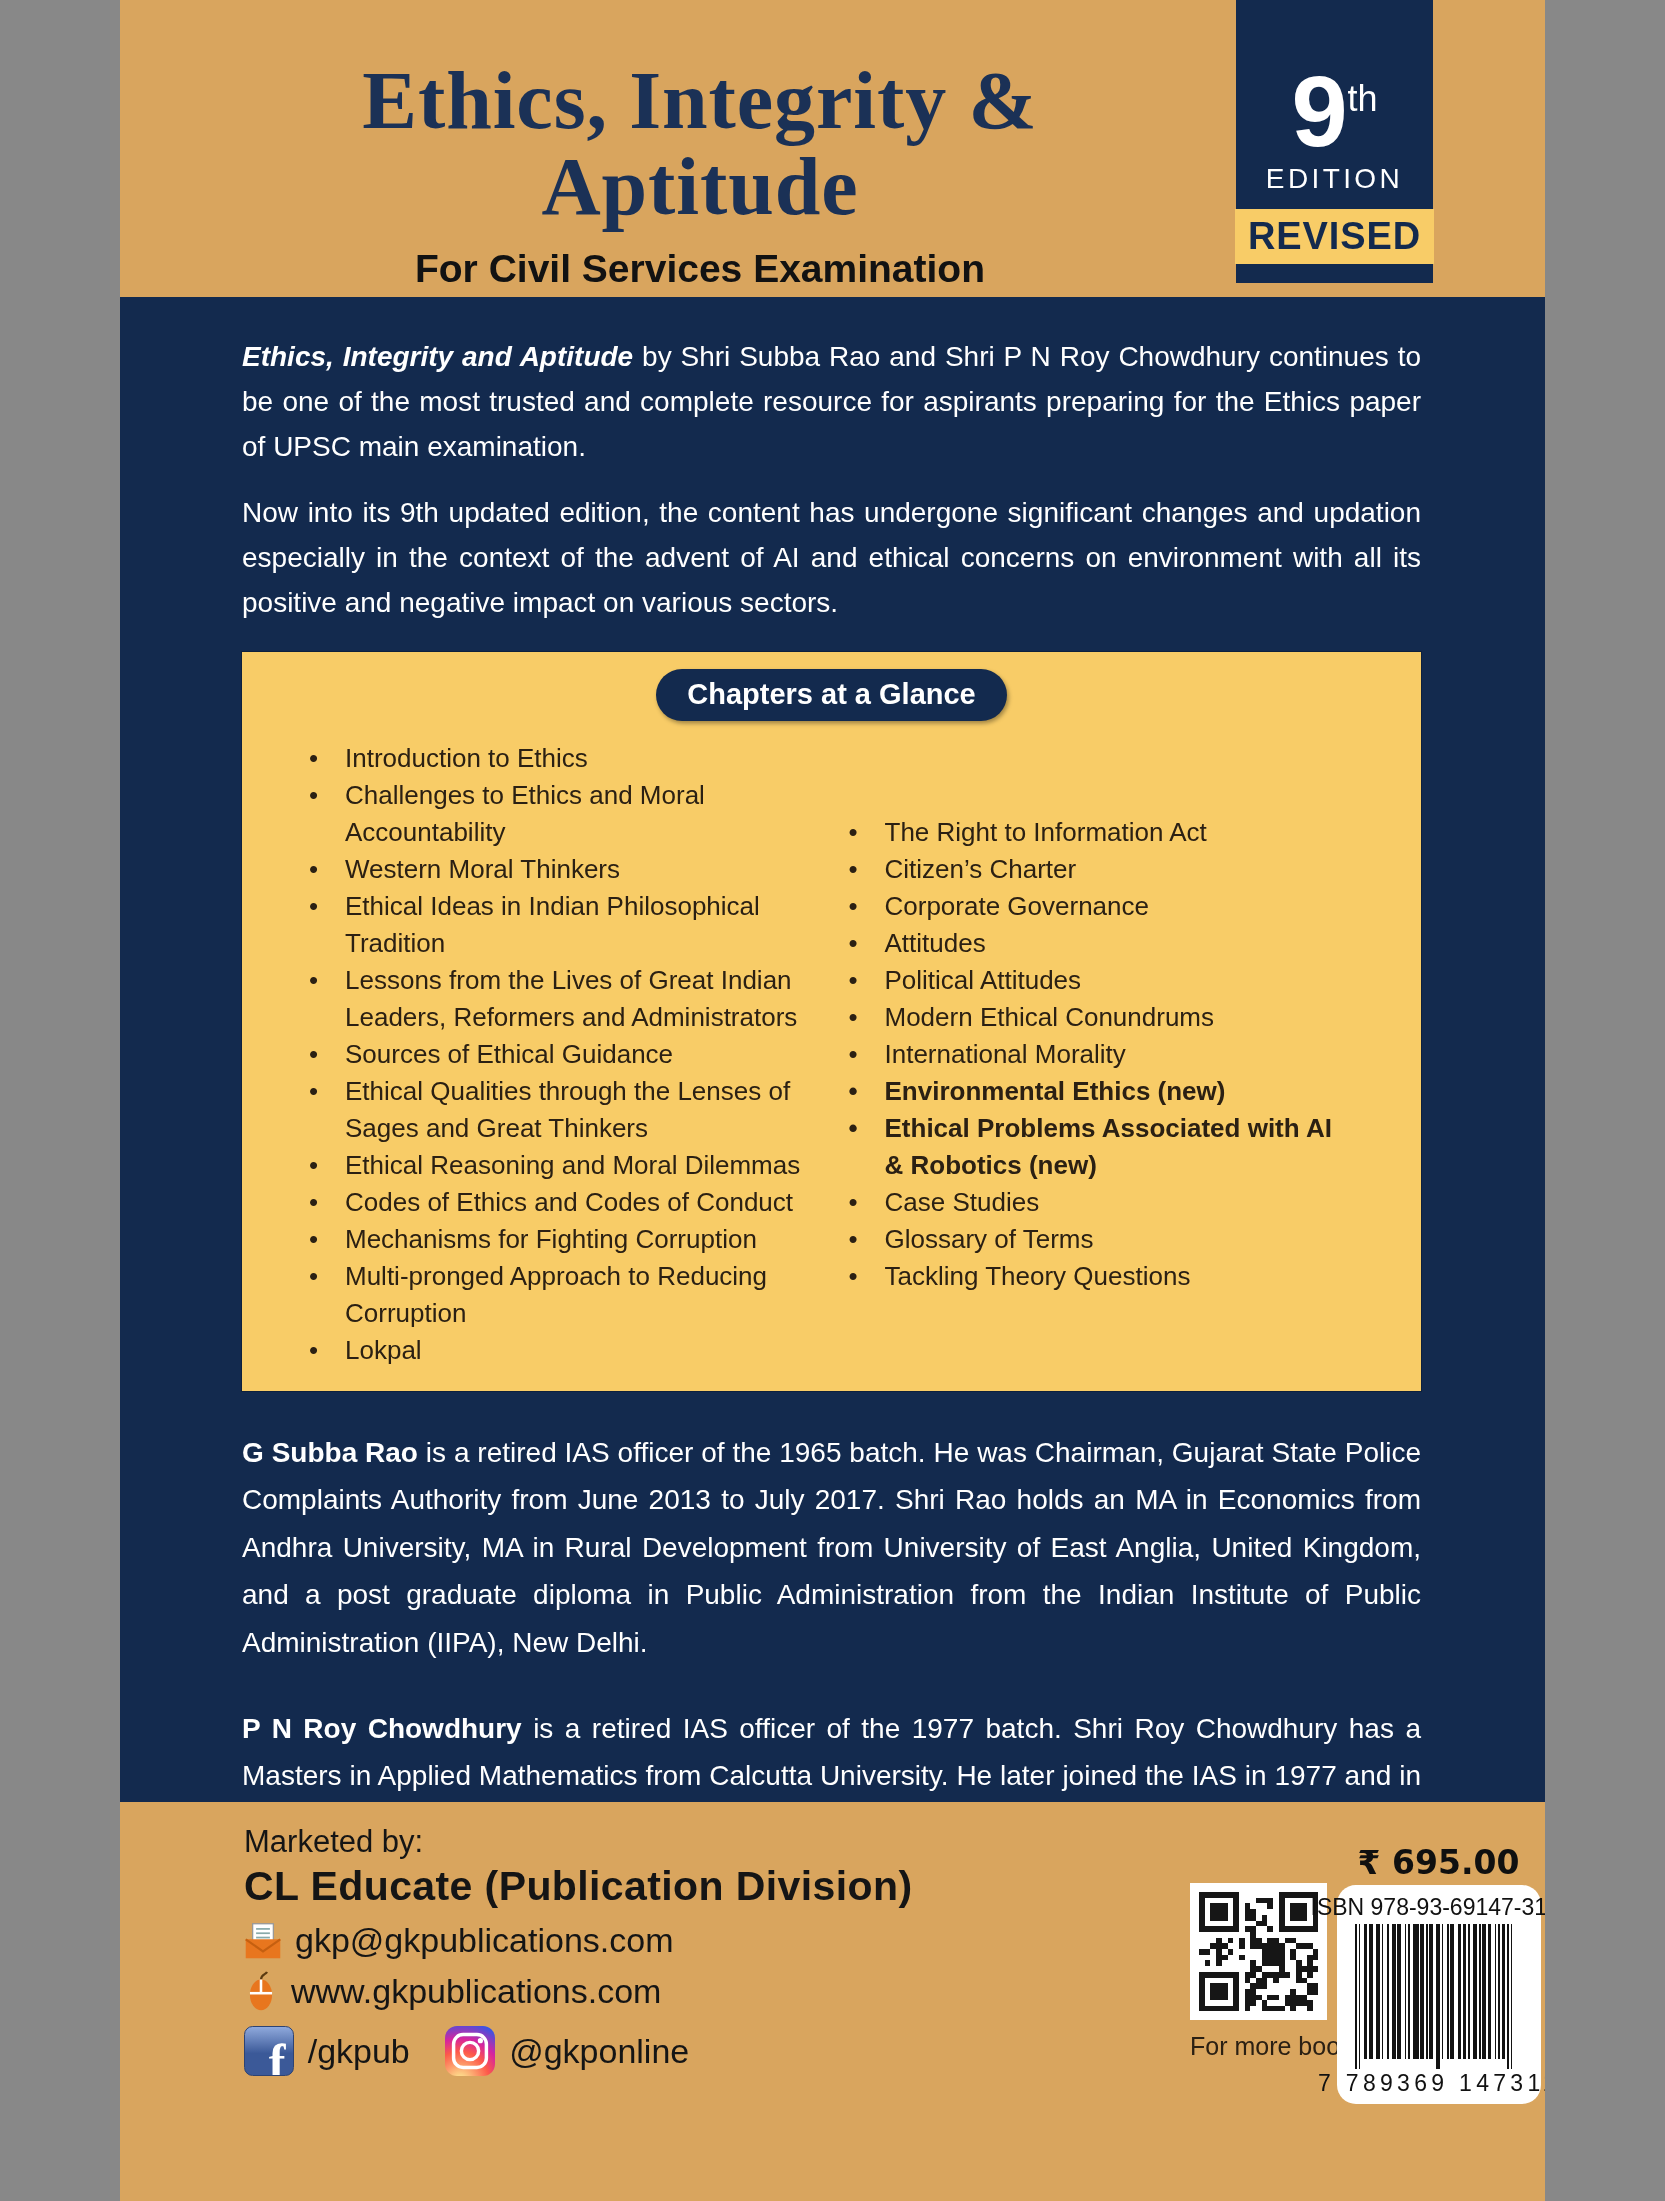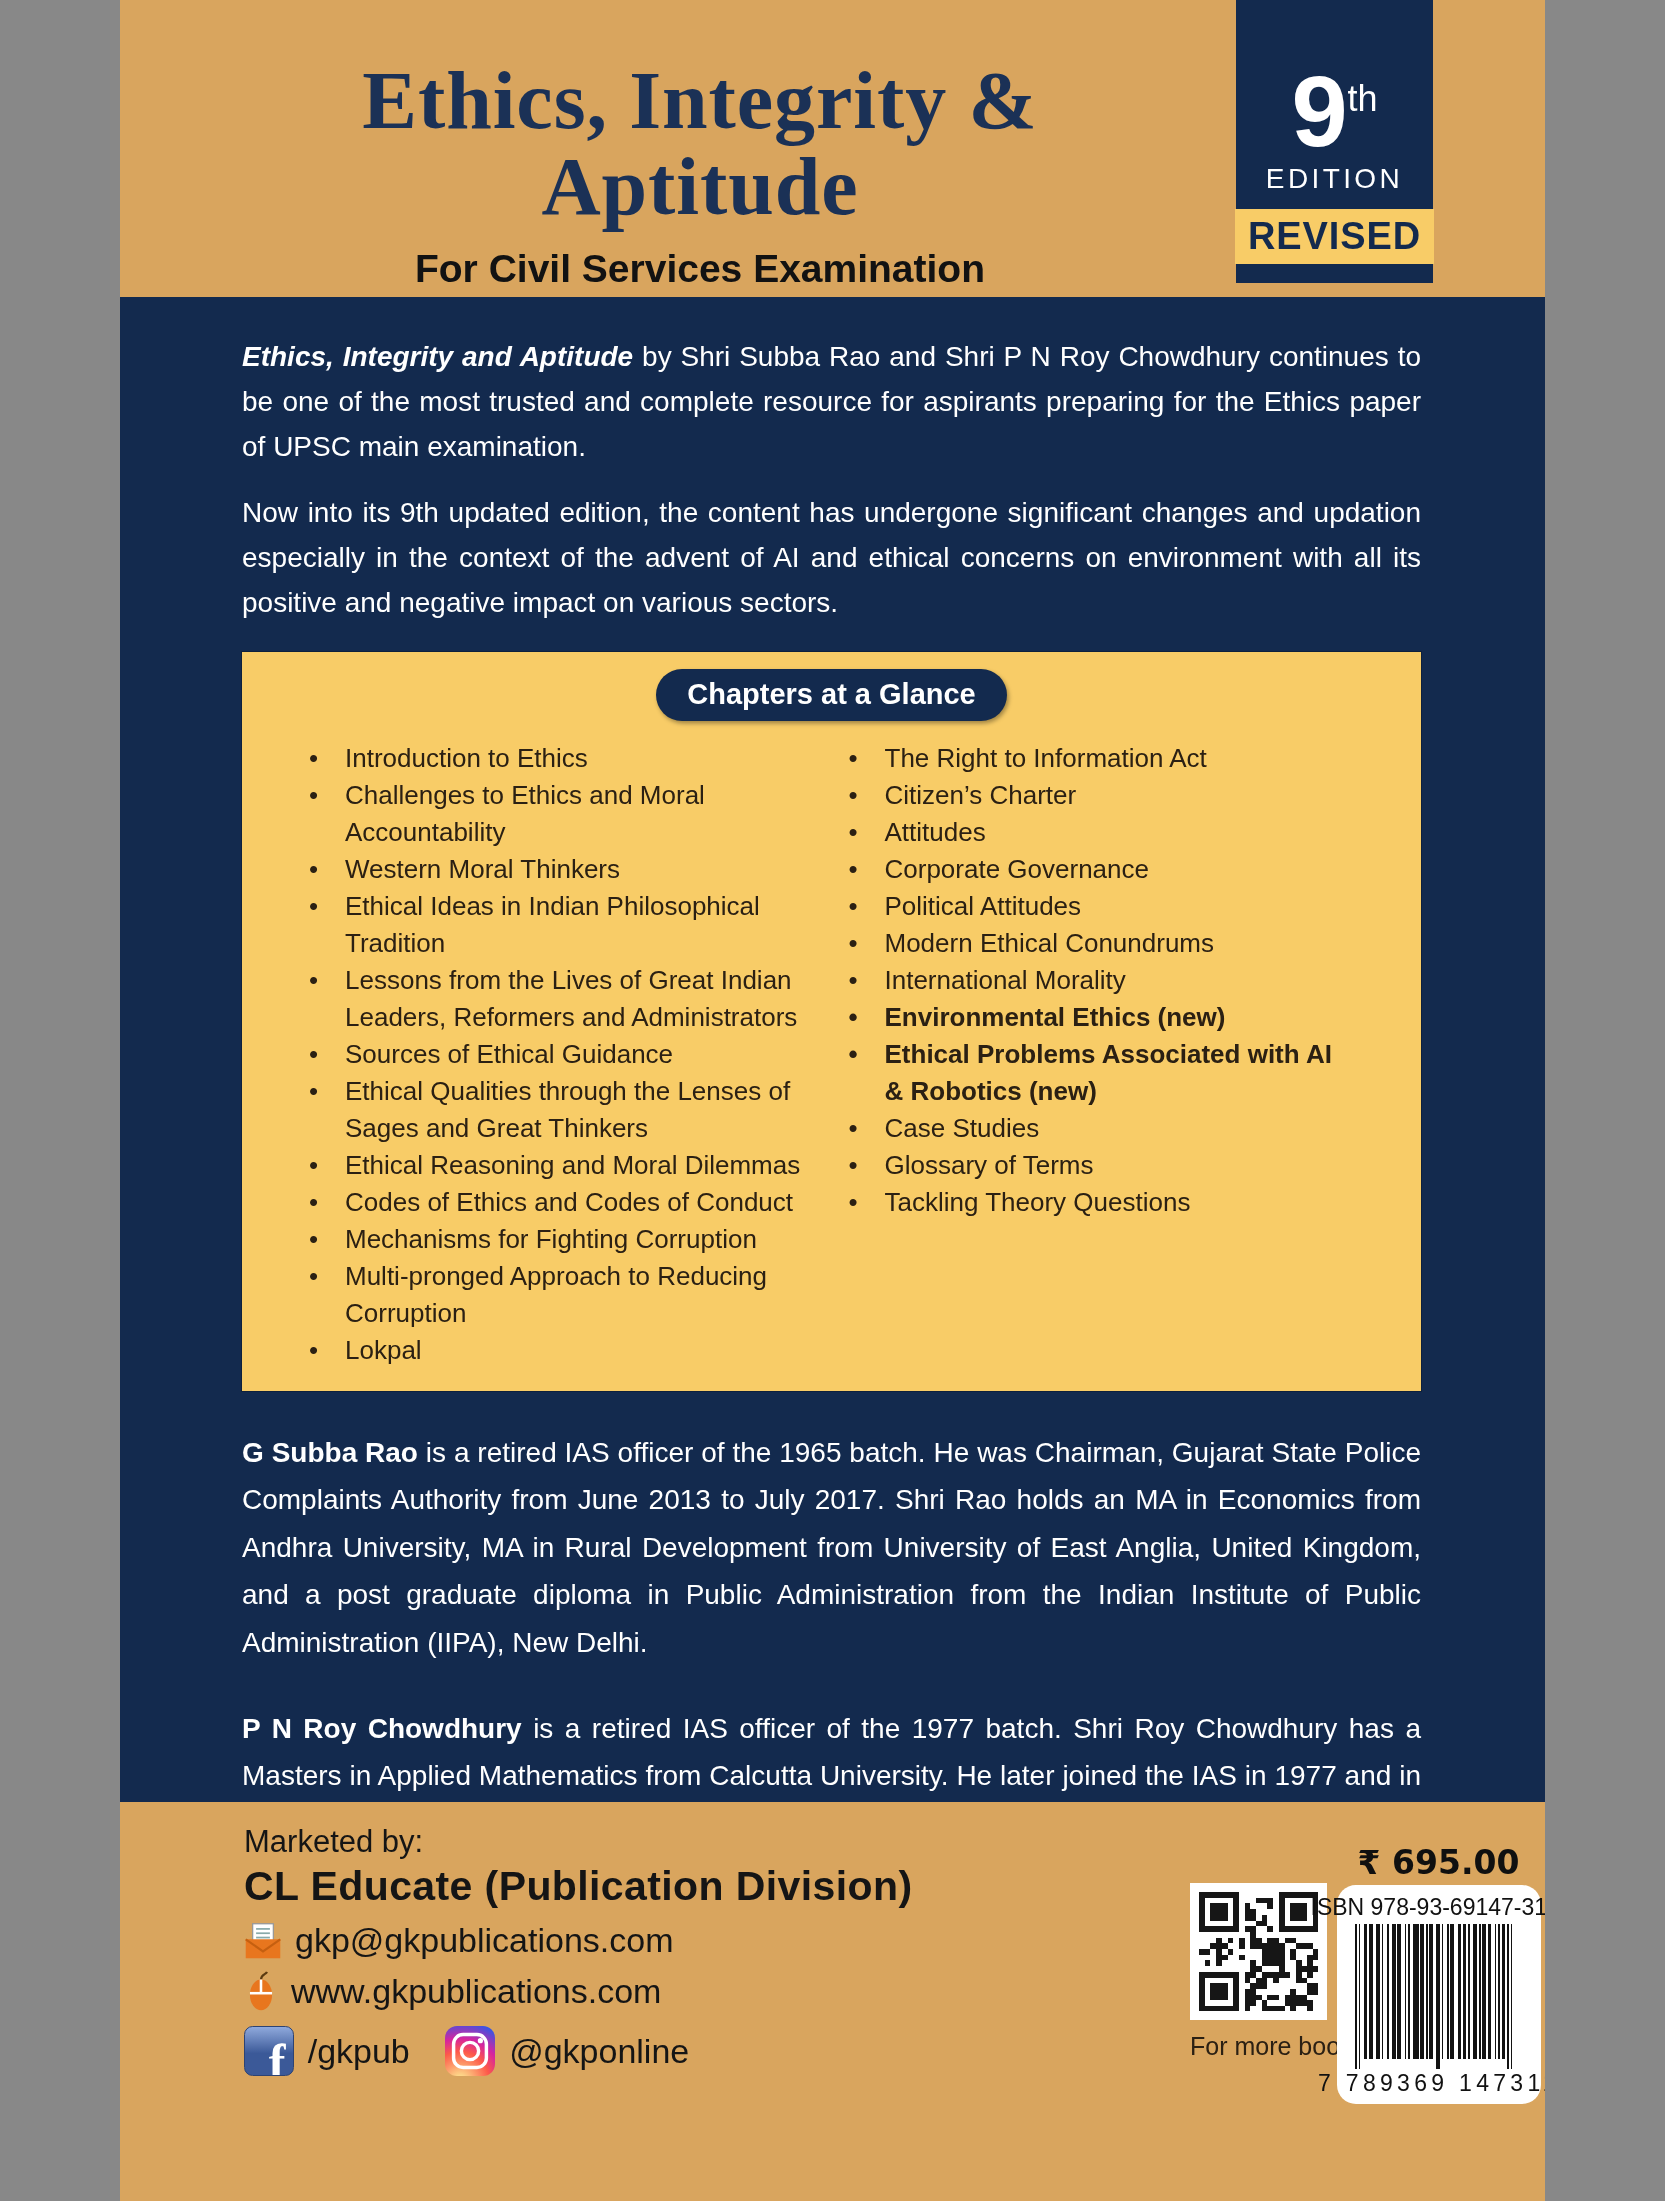--- a/index.html
+++ b/index.html
@@ -41,21 +41,21 @@
   .chapters-box {
     margin-top:26px; min-height:622px; background:var(--gold-panel,#F8CC67);
     color:#2B2013; padding:17px 50px 22px; position:relative;
     display:flex; flex-direction:column; align-items:center;
     box-shadow:0 0 0 0.9px rgba(0,0,0,.25);
   }
   .chapters-pill {
     background:var(--navy,#132A4E); color:#fff; font-size:29px; font-weight:bold;
     padding:9.4px 31px; border-radius:34px; box-shadow:1.7px 2.6px 4.3px rgba(0,0,0,.35);
   }
-  .chapters-columns { display:flex; width:100%; margin-top:19px; }
+  .chapters-columns { display:flex; width:100%; margin-top:19px;align-items:center; }
   .chapters-columns ul { flex:1 1 50%; list-style:none; font-size:26px; line-height:37px; }
   .chapters-columns li { position:relative; padding-left:53px; padding-right:15.4px; }
   .chapters-columns li::before { content:"•"; position:absolute; left:17px; }
   .chapters-columns li.bold { font-weight:bold; }
   .bio { margin-top:38px; font-size:28px; line-height:1.7; text-align:justify; }
   .bio:first-of-type { margin-top:75px; }
   .bio b { font-weight:bold; }
   .bio-cont { font-size:28px; line-height:1.7; }
   
   .bottom-band { position:relative; height:400px; background:var(--gold-band,#D9A55E); color:#151515; }
@@ -131,22 +131,22 @@
             <li>Ethical Qualities through the Lenses of Sages and Great Thinkers</li>
             <li>Ethical Reasoning and Moral Dilemmas</li>
             <li>Codes of Ethics and Codes of Conduct</li>
             <li>Mechanisms for Fighting Corruption</li>
             <li>Multi-pronged Approach to Reducing Corruption</li>
             <li>Lokpal</li>
           </ul>
         <ul id="chapters-right">
             <li>The Right to Information Act</li>
             <li>Citizen’s Charter</li>
+            <li>Corporate Governance</li>
             <li>Attitudes</li>
-            <li>Corporate Governance</li>
             <li>Political Attitudes</li>
             <li>Modern Ethical Conundrums</li>
             <li>International Morality</li>
             <li class="bold">Environmental Ethics (new)</li>
             <li class="bold">Ethical Problems Associated with AI &amp; Robotics (new)</li>
             <li>Case Studies</li>
             <li>Glossary of Terms</li>
             <li>Tackling Theory Questions</li>
           </ul>
       </div>

